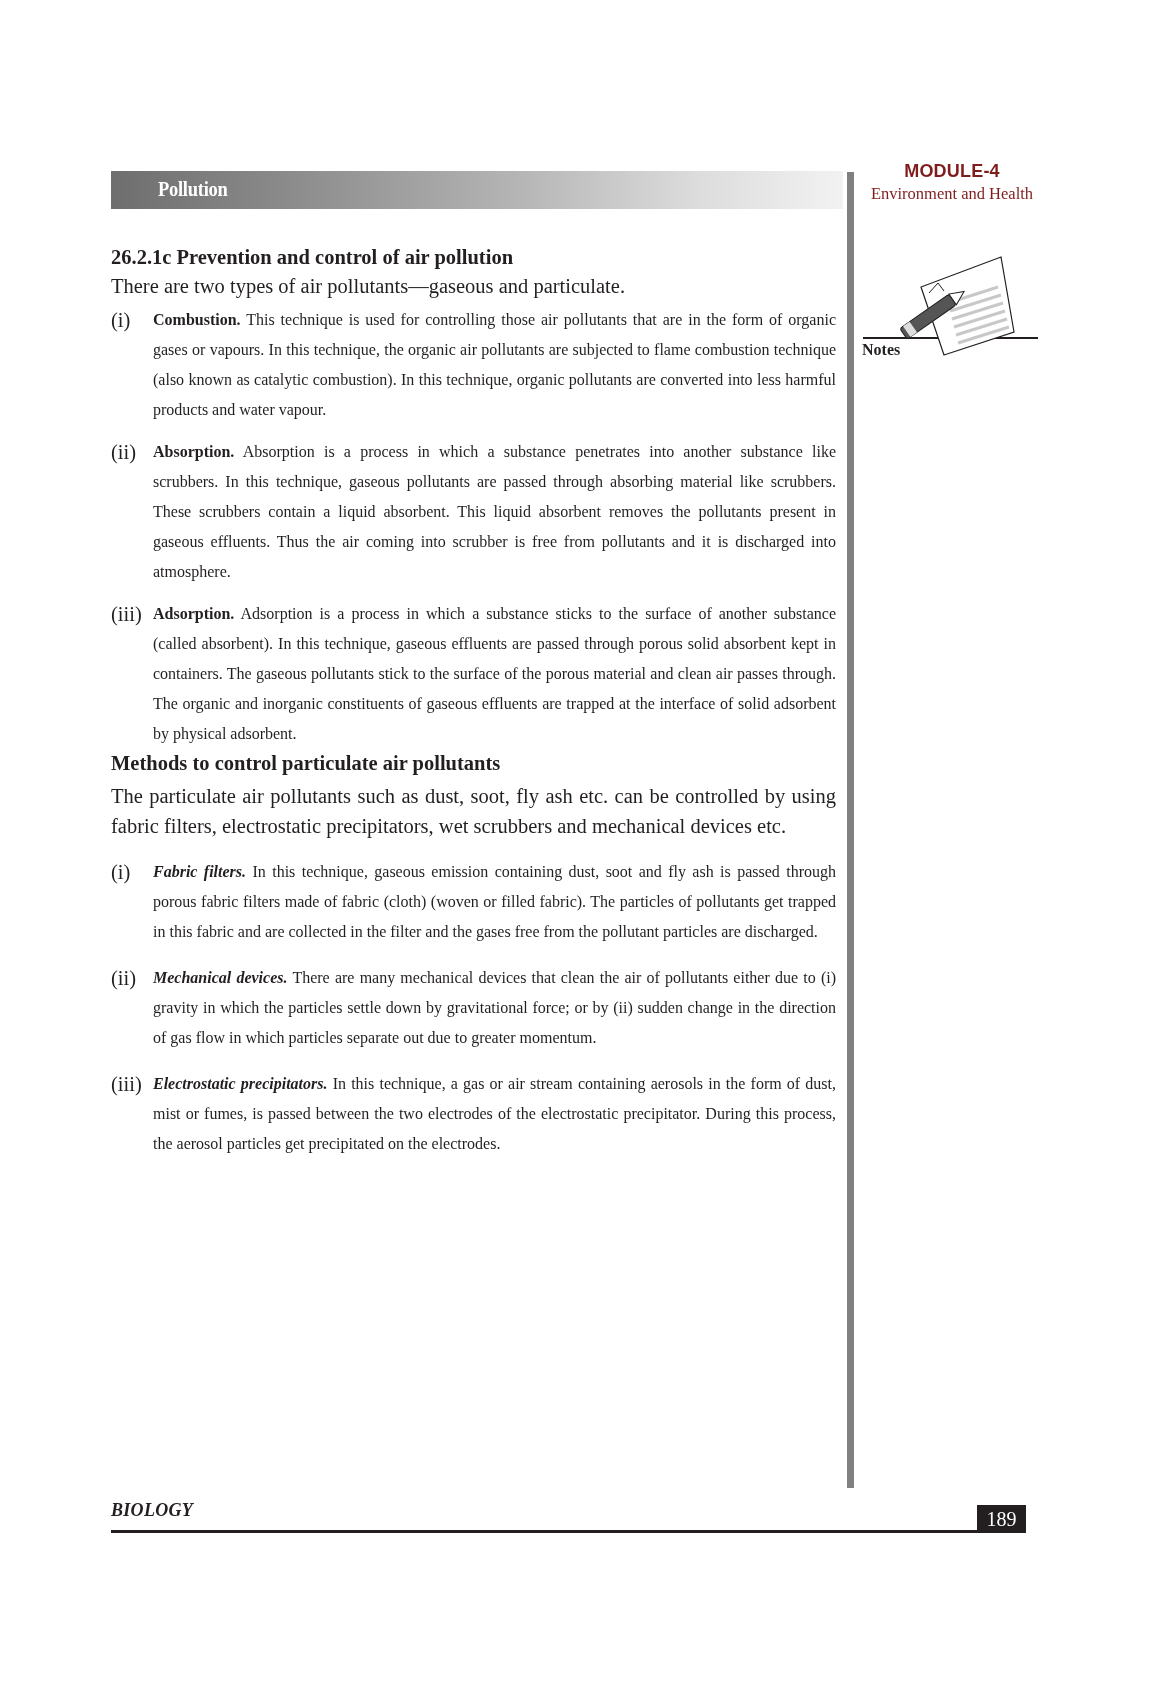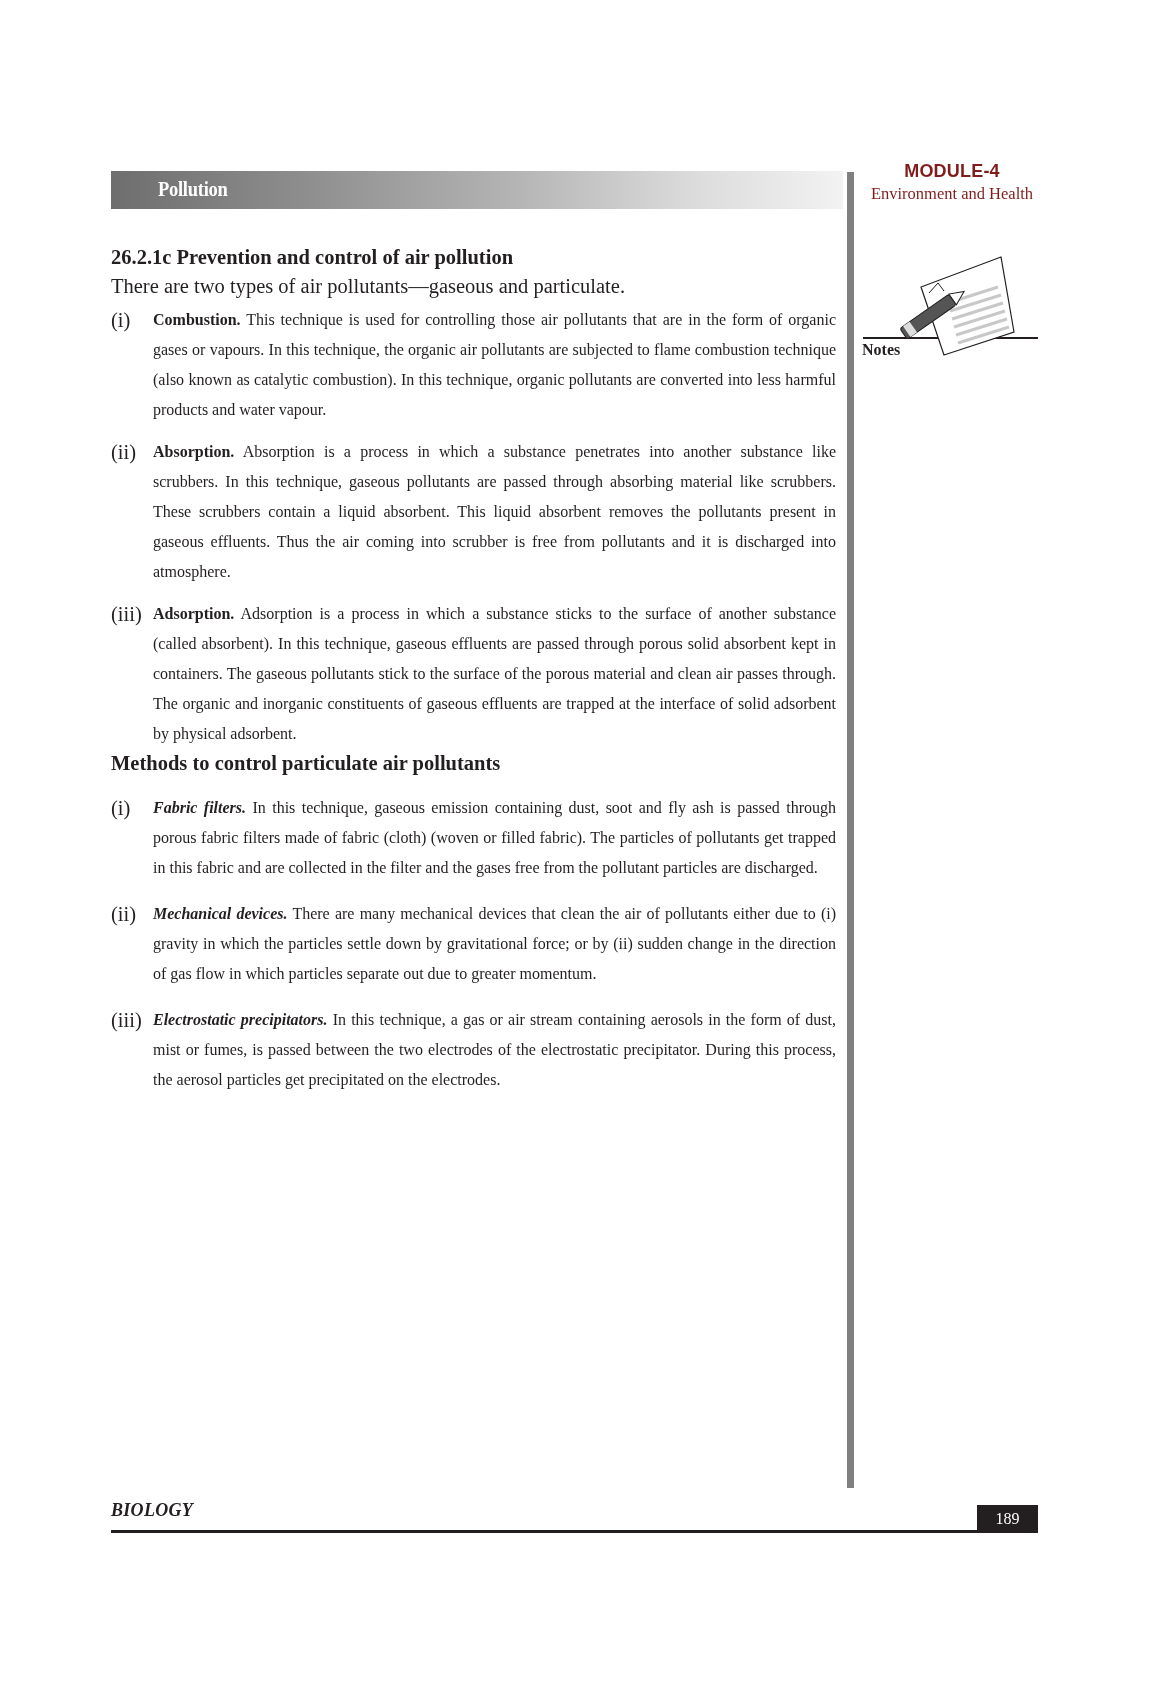--- a/index.html
+++ b/index.html
@@ -39,22 +39,22 @@
     .item .term { font-weight: bold; }
     .item .term.it { font-style: italic; }
     .footer-biology {
       position: absolute; left: 111px; top: 1500px; font-style: italic; font-weight: bold;
       font-size: 18px; letter-spacing: 0.3px; color: #231f20;
     }
     .footer-rule {
       position: absolute; left: 111px; top: 1530px; width: 870px; height: 3px; background: #231f20;
     }
     .page-badge {
-      position: absolute; left: 977px; top: 1505px; width: 61px; height: 28px;
-      background: #231f20; color: #ffffff; font-size: 16px; line-height: 28px; text-align: center;
+      position: absolute; left: 977px; top: 1505px; width: 49px; height: 28px;
+      background: #231f20; color: #ffffff; font-size: 20px; line-height: 28px; text-align: center;
     }
   </style>
 </head>
 <body>
 
 <div class="banner">
   <span class="banner-title">Pollution</span>
 </div>
 
 <div class="side-rule"></div>
@@ -99,20 +99,21 @@
     <span class="num">(ii)</span>
     <p class="txt"><span class="term">Absorption.</span><span> Absorption is a process in which a substance penetrates into another substance like scrubbers. In this technique, gaseous pollutants are passed through absorbing material like scrubbers. These scrubbers contain a liquid absorbent. This liquid absorbent removes the pollutants present in gaseous effluents. Thus the air coming into scrubber is free from pollutants and it is discharged into atmosphere.</span></p>
   </div>
 
   <div class="item" style="margin-top:12px;">
     <span class="num">(iii)</span>
     <p class="txt"><span class="term">Adsorption.</span><span> Adsorption is a process in which a substance sticks to the surface of another substance (called absorbent). In this technique, gaseous effluents are passed through porous solid absorbent kept in containers. The gaseous pollutants stick to the surface of the porous material and clean air passes through. The organic and inorganic constituents of gaseous effluents are trapped at the interface of solid adsorbent by physical adsorbent.</span></p>
   </div>
 
   <h3 class="h-sub" style="">Methods to control particulate air pollutants</h3>
+  <p class="p" style="margin-top:4px;">The particulate air pollutants such as dust, soot, fly ash etc. can be controlled by using fabric filters, electrostatic precipitators, wet scrubbers and mechanical devices etc.</p>
 
   <div class="item" style="margin-top:16px;">
     <span class="num">(i)</span>
     <p class="txt"><span class="term it">Fabric filters.</span><span> In this technique, gaseous emission containing dust, soot and fly ash is passed through porous fabric filters made of fabric  (cloth) (woven or filled fabric). The particles of pollutants get trapped in this fabric and are collected in the filter and the gases free from the pollutant particles are discharged.</span></p>
   </div>
 
   <div class="item" style="margin-top:16px;">
     <span class="num">(ii)</span>
     <p class="txt"><span class="term it">Mechanical devices.</span><span> There are many mechanical devices that clean the air of pollutants either due to (i) gravity in which the particles settle down by gravitational force; or by (ii) sudden change in the direction of gas flow in which particles separate out due to greater momentum.</span></p>
   </div>

